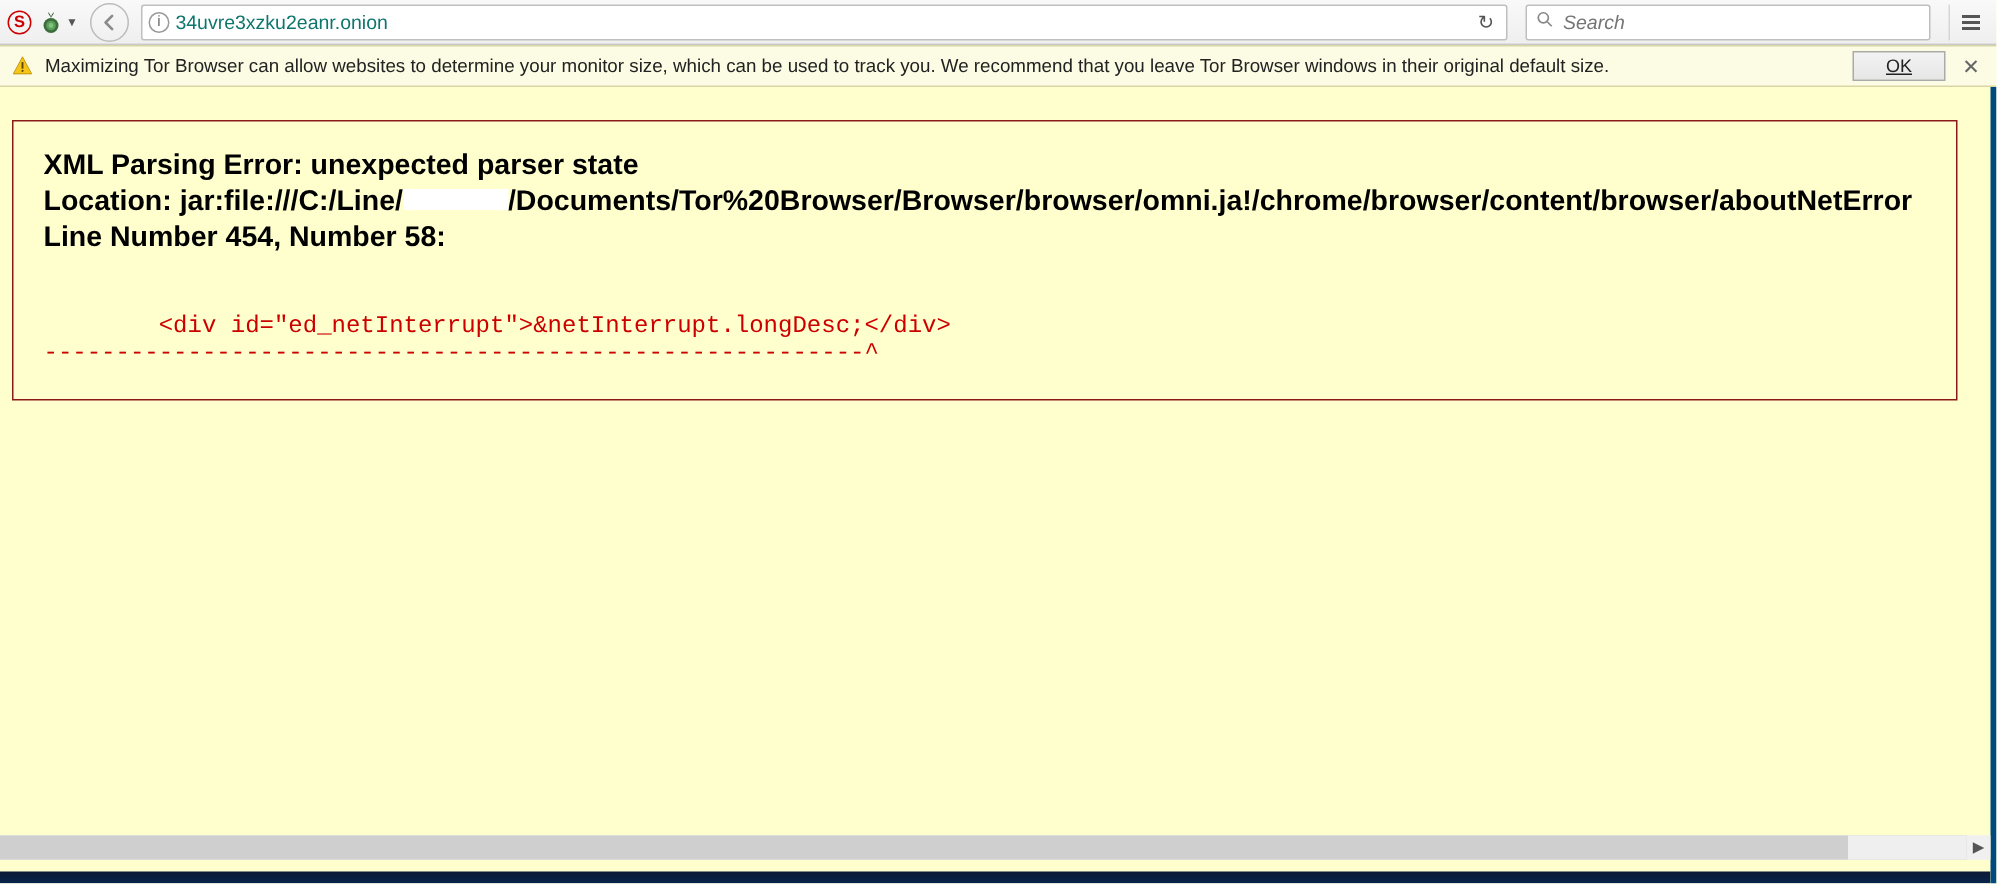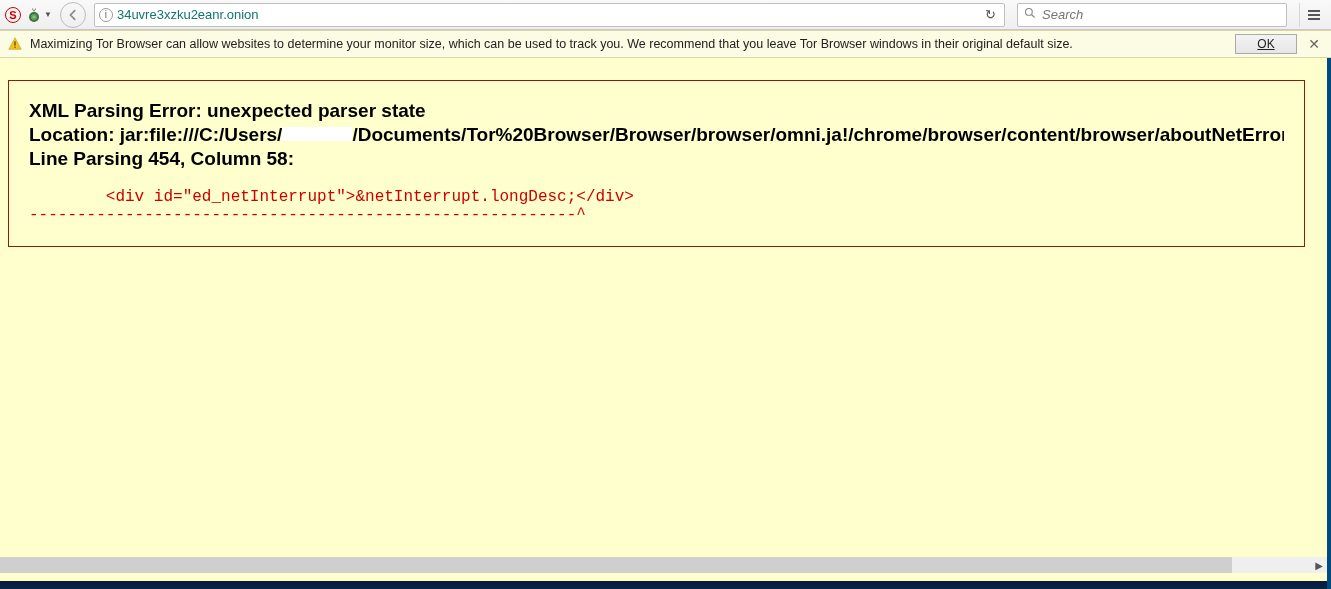--- a/index.html
+++ b/index.html
@@ -61,21 +61,21 @@
   }
   .error-box {
     position:absolute; left:8px; right:22px; top:22px;
     border:1px solid #8b1a1a;
     padding:18px 20px 22px 20px;
     background:#feffcd;
   }
   .err-head { font-size:19px; font-weight:bold; line-height:1.25; font-family:Arial,sans-serif; color:#000; white-space:nowrap; overflow:hidden;}
   .err-head .redact { display:inline-block; background:#fff; width:70px; height:14px; vertical-align:middle; position:relative; top:-2px;}
   .err-source {
-    margin-top:18px;
+    margin-top:38px;
     font-family:"Courier New",monospace; font-size:16px; color:#cc0000; white-space:pre;
   }
   
   
   .hscroll {
     position:absolute; left:0; right:0; bottom:16px; height:16px;
     background:#f0f0f0; display:flex; align-items:stretch;
   }
   .hscroll-track{ flex:1; background:#cfcfcf; position:relative;}
   .hscroll-thumb{ position:absolute; left:0; top:0; bottom:0; width:94%; background:#cfcfcf;}
@@ -144,23 +144,23 @@
   <div class="ok-btn">
       <u>OK</u>
     </div>
   <div class="close-x">✕</div>
 </div>
 
 <div class="viewport">
   <div class="error-box">
     <div class="err-head">XML Parsing Error: unexpected parser state</div>
     <div class="err-head">
-      <span>Location: jar:file:///C:/Users/</span><span class="redact"></span><span>/Documents/Tor%20Browser/Browser/browser/omni.ja!/chrome/browser/content/browser/aboutNetError</span>
+      <span>Location: jar:file:///C:/Line/</span><span class="redact"></span><span>/Documents/Tor%20Browser/Browser/browser/omni.ja!/chrome/browser/content/browser/aboutNetError</span>
     </div>
-    <div class="err-head">Line Parsing 454, Column 58:</div>
+    <div class="err-head">Line Number 454, Number 58:</div>
     <div class="err-source"><span>        &lt;div id="ed_netInterrupt"&gt;&amp;netInterrupt.longDesc;&lt;/div&gt;</span>
 <span>---------------------------------------------------------^</span></div>
   </div>
 
   <div class="hscroll">
     <div class="hscroll-track">
       <div class="hscroll-track-bg"></div>
       <div class="hscroll-thumb"></div>
     </div>
     <div class="hscroll-right">▶</div>

